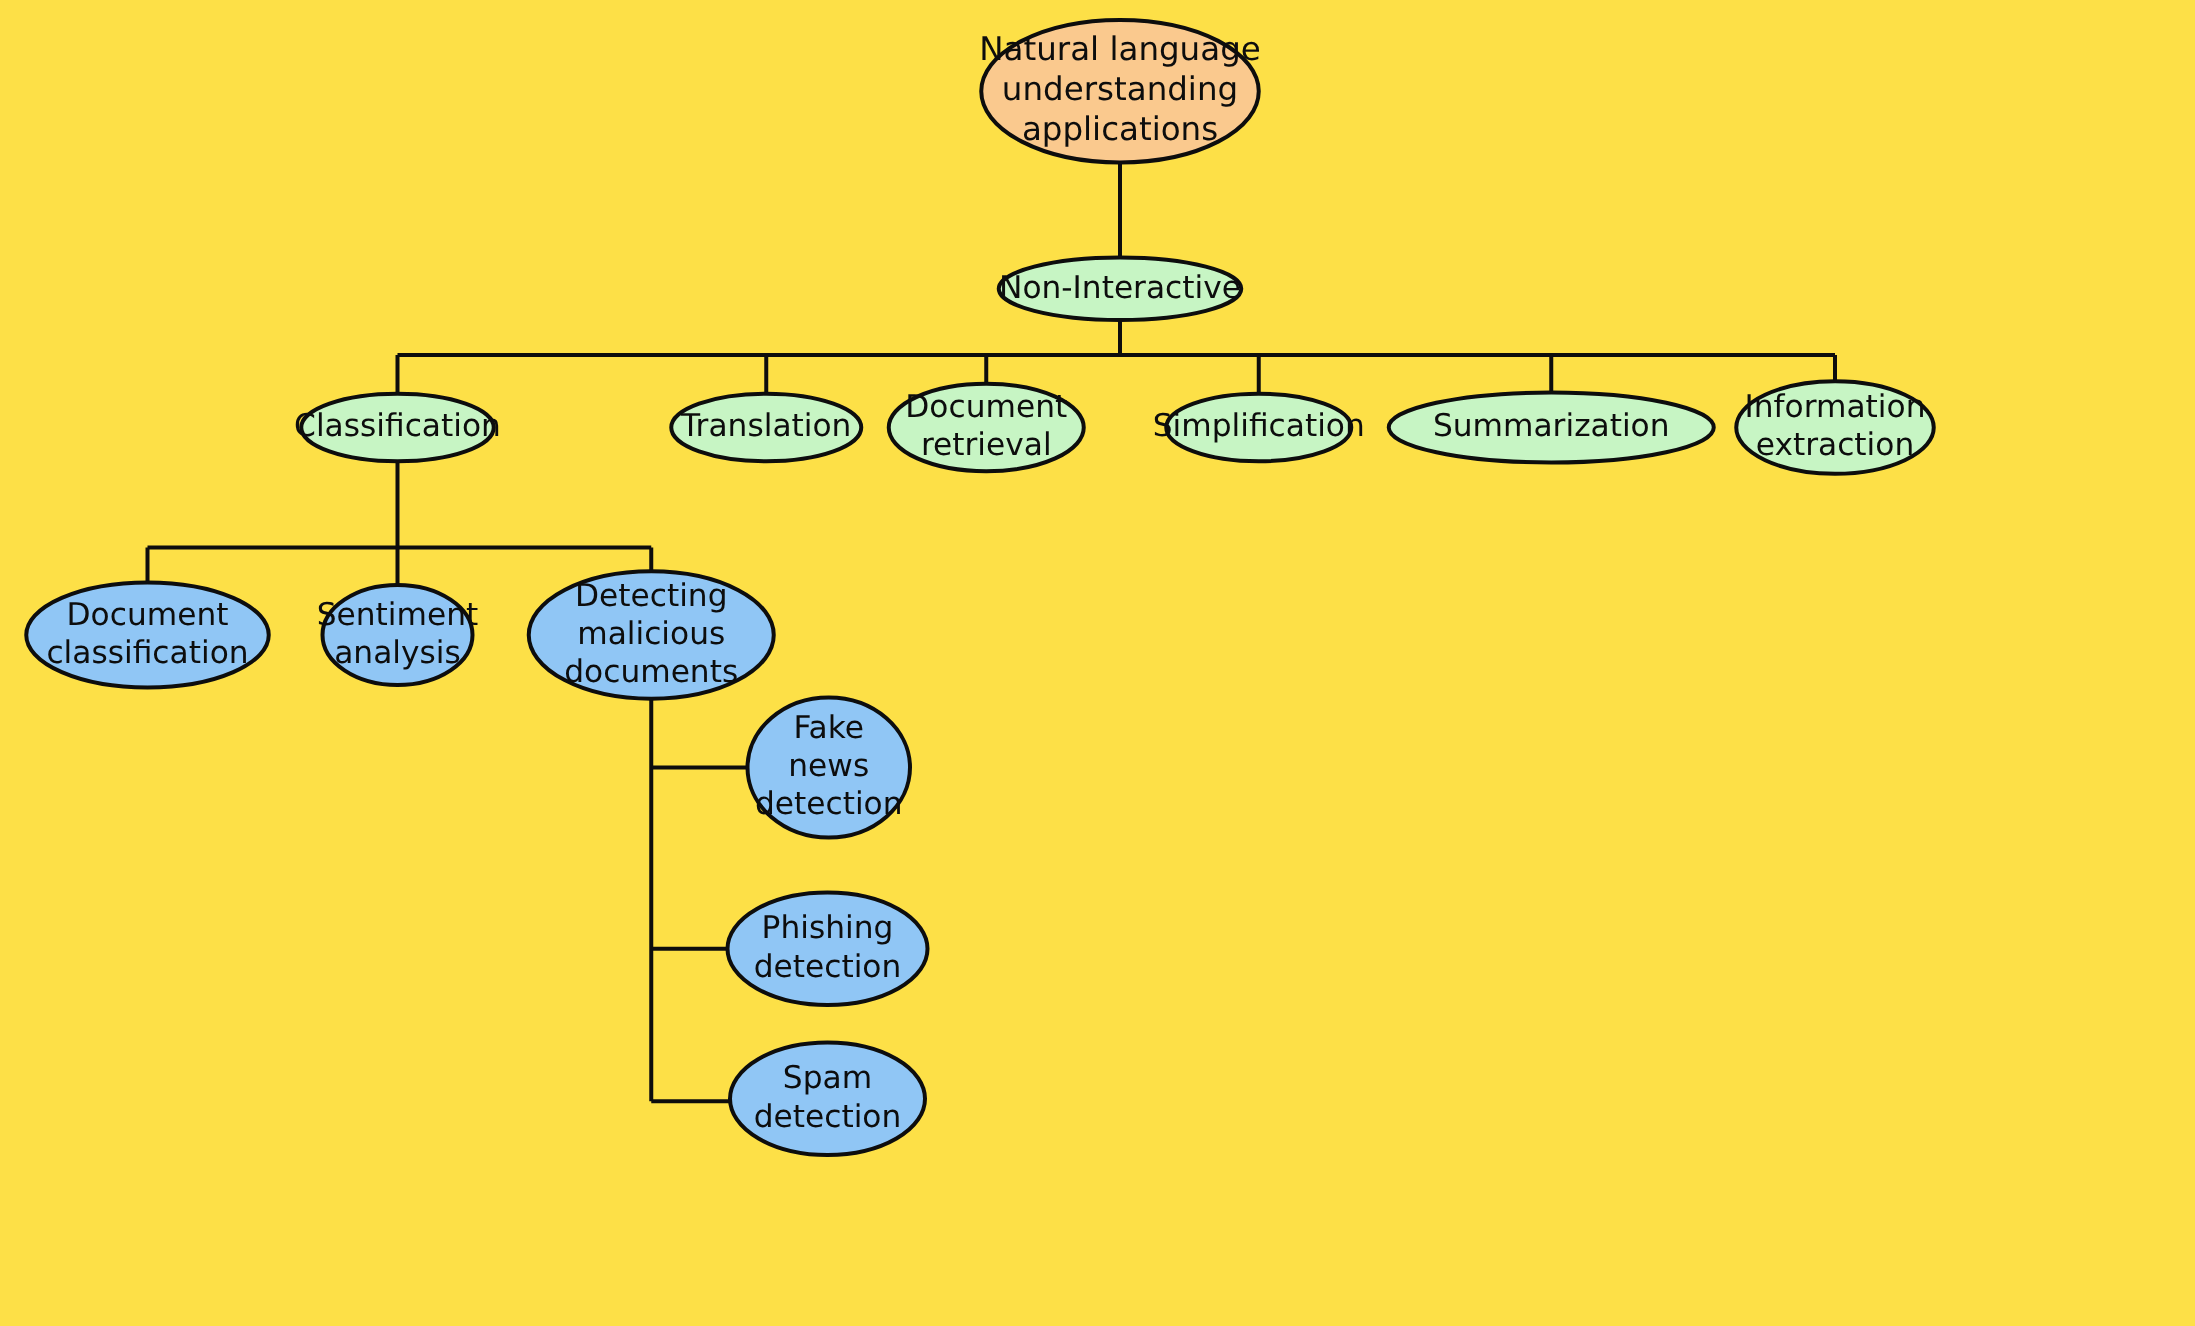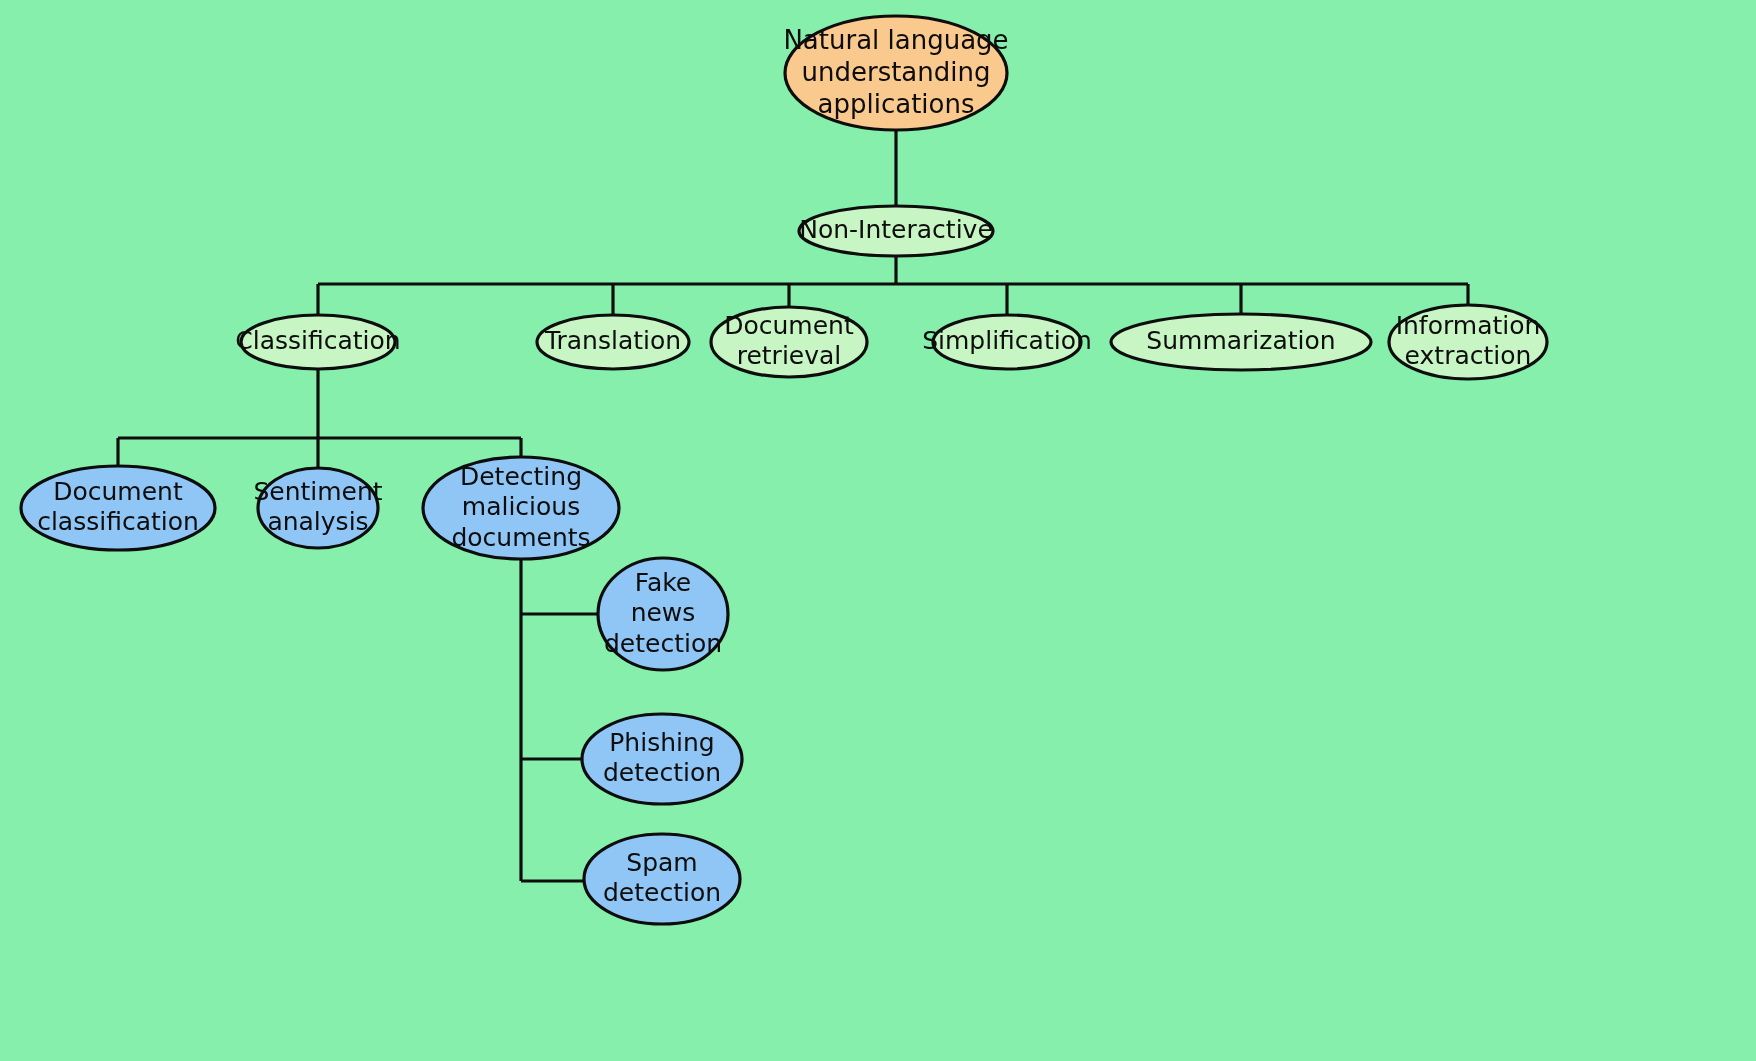--- a/index.html
+++ b/index.html
@@ -10,21 +10,21 @@
   body {
     width: 1756px;
     height: 1061px;
     font-family: "DejaVu Sans", sans-serif;
     overflow: hidden;
   }
   #diagram-root {
     position: relative;
     width: 1756px;
     height: 1061px;
-    background: #86efac;
+    background: #fde047;
   }
   svg#tree-svg {
     position: absolute;
     top: 0;
     left: 0;
     width: 1756px;
     height: 1061px;
     display: block;
   }
   .node-ellipse {

